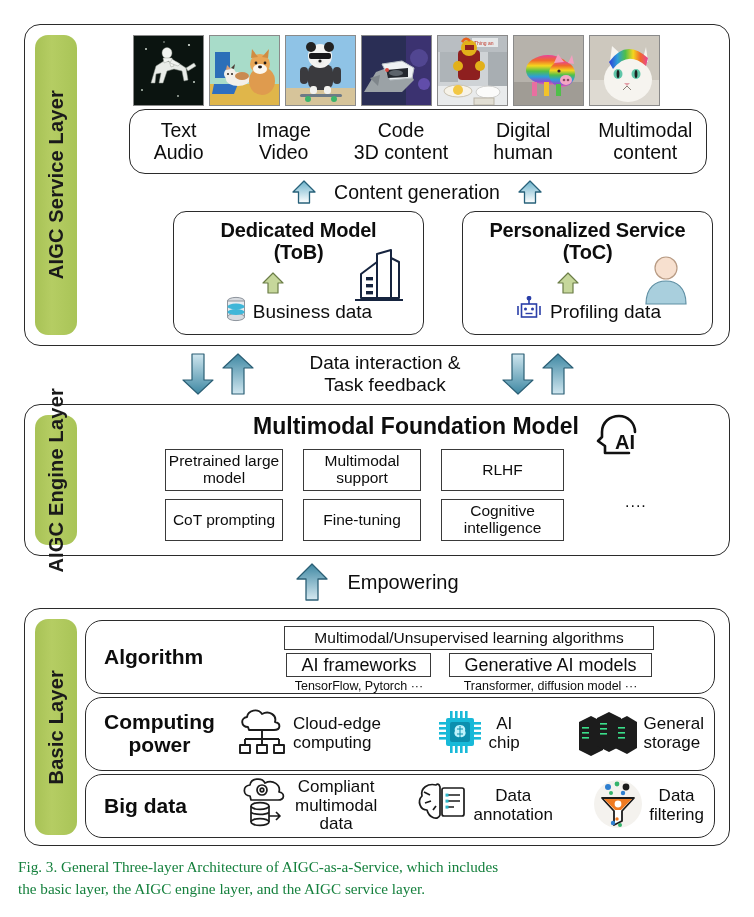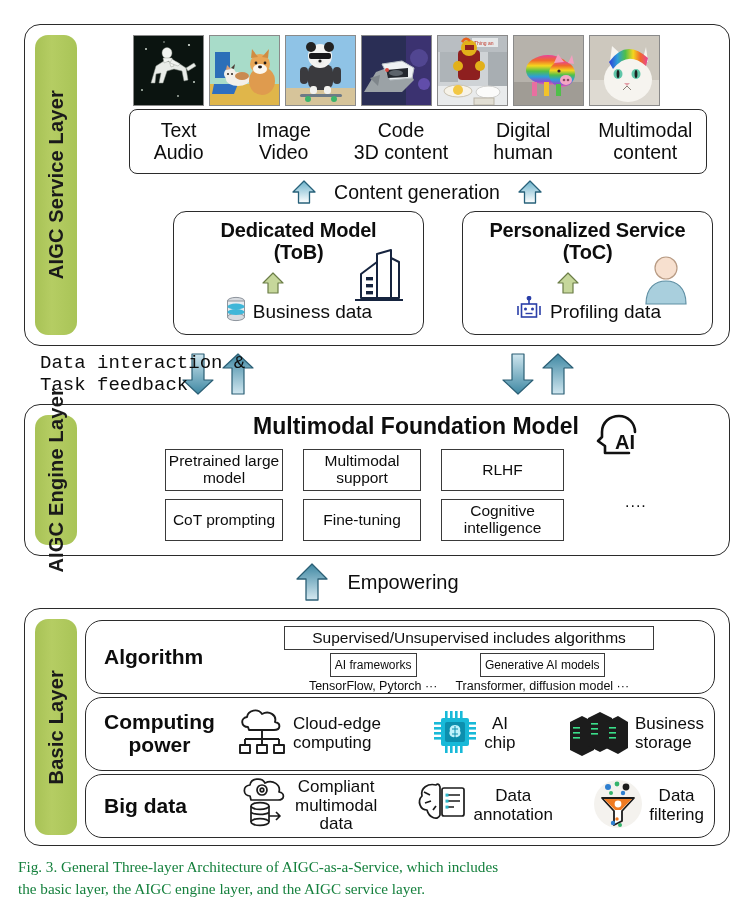--- a/index.html
+++ b/index.html
@@ -27,21 +27,21 @@
     white-space:nowrap;
   }
 
   
   #service-layer{left:24px;top:24px;width:706px;height:322px;}
   .thumbs{position:absolute;left:108px;top:10px;display:flex;gap:5px;}
   .thumb{width:69px;height:69px;border:1px solid #8a8a8a;overflow:hidden;position:relative;}
 
   .modalities{
     position:absolute;left:104px;top:84px;width:576px;height:63px;
-    border:1.6px solid #2b2b2b;border-radius:8px;background:#fff;
+    border:1.6px solid #2b2b2b;border-radius:16px;background:#fff;
     display:grid;grid-template-columns:1fr 1fr 1.25fr 1.1fr 1.25fr;
     align-items:center;
     gap:8px;
   }
   .mcol{text-align:center;line-height:1.12;font-size:19.5px;}
 
   .genrow{position:absolute;left:104px;top:150px;width:576px;height:34px;
           display:flex;align-items:center;justify-content:center;gap:16px;}
   .genrow .txt{font-size:19.5px;}
 
@@ -56,22 +56,22 @@
   }
   .bigbox .sub{
     position:absolute;left:0;right:0;bottom:7px;
     display:flex;align-items:center;justify-content:center;gap:6px;
     font-size:19px;
   }
 
   
   #mid-band{position:absolute;left:24px;top:350px;width:706px;height:50px;}
   .midtext{
-    position:absolute;left:16px;right:0;top:2px;
-    font-size:19px;line-height:1.18;font-family:Liberation Mono, monospace;
+    position:absolute;left:16px;right:0;top:2px;text-align:center;
+    font-size:19px;line-height:1.18;
   }
 
   
   #engine-layer{left:24px;top:404px;width:706px;height:152px;}
   .engine-title{
     position:absolute;left:96px;right:18px;top:8px;text-align:center;
     font-size:23px;font-weight:700;
   }
   .chips{position:absolute;left:140px;top:44px;display:grid;
          grid-template-columns:118px 118px 123px;grid-auto-rows:42px;gap:8px 20px;}
@@ -102,21 +102,21 @@
   }
 
   .algo-right{position:absolute;left:150px;right:12px;top:5px;bottom:3px;}
   .algo-top{
     margin:0 auto;width:368px;height:22px;border:1.3px solid #3a3a3a;
     display:flex;align-items:center;justify-content:center;font-size:15.5px;
   }
   .algo-mid{display:flex;gap:18px;justify-content:center;margin-top:3px;}
   .algo-cell{display:flex;flex-direction:column;align-items:center;}
   .algo-box{border:1.3px solid #3a3a3a;height:22px;display:flex;align-items:center;
-            justify-content:center;font-size:12px;padding:0 4px;}
+            justify-content:center;font-size:18px;padding:0 14px;}
   .algo-cap{font-size:12.5px;margin-top:2px;white-space:nowrap;}
 
   .itemrow{position:absolute;left:150px;right:10px;top:0;bottom:0;
            display:flex;align-items:center;justify-content:space-between;}
   .item{display:flex;align-items:center;gap:5px;}
   .item .lab{font-size:17px;line-height:1.1;text-align:left;}
   .item .lab.ctr{text-align:center;}
 
   
   #caption{
@@ -504,21 +504,21 @@
   </div>
 
   <div class="layer" id="basic-layer">
     <div class="vlabel">
       <span>Basic Layer</span>
     </div>
 
     <div class="brow" id="row-algorithm">
       <div class="rowlabel">Algorithm</div>
       <div class="algo-right">
-        <div class="algo-top">Supervised/Unsupervised includes algorithms</div>
+        <div class="algo-top">Multimodal/Unsupervised learning algorithms</div>
         <div class="algo-mid">
           <div class="algo-cell">
             <div class="algo-box">AI frameworks</div>
             <div class="algo-cap">TensorFlow, Pytorch ···</div>
           </div>
           <div class="algo-cell">
             <div class="algo-box">Generative AI models</div>
             <div class="algo-cap">Transformer,  diffusion model ···</div>
           </div>
         </div>
@@ -600,21 +600,21 @@
                 <rect x="25" y="15" width="7" height="1.6"></rect>
                   <rect x="25" y="20" width="7" height="1.6"></rect>
                 <rect x="25" y="25" width="7" height="1.6"></rect>
                 <rect x="43" y="19" width="7" height="1.6"></rect>
                   <rect x="43" y="24" width="7" height="1.6"></rect>
                 <rect x="43" y="29" width="7" height="1.6"></rect>
               </g>
             </svg>
           </span>
           <span class="lab">
-            <span>Business</span><br>
+            <span>General</span><br>
             <span>storage</span>
           </span>
         </div>
       </div>
     </div>
 
     <div class="brow" id="row-bigdata">
       <div class="rowlabel">Big data</div>
       <div class="itemrow">
 

